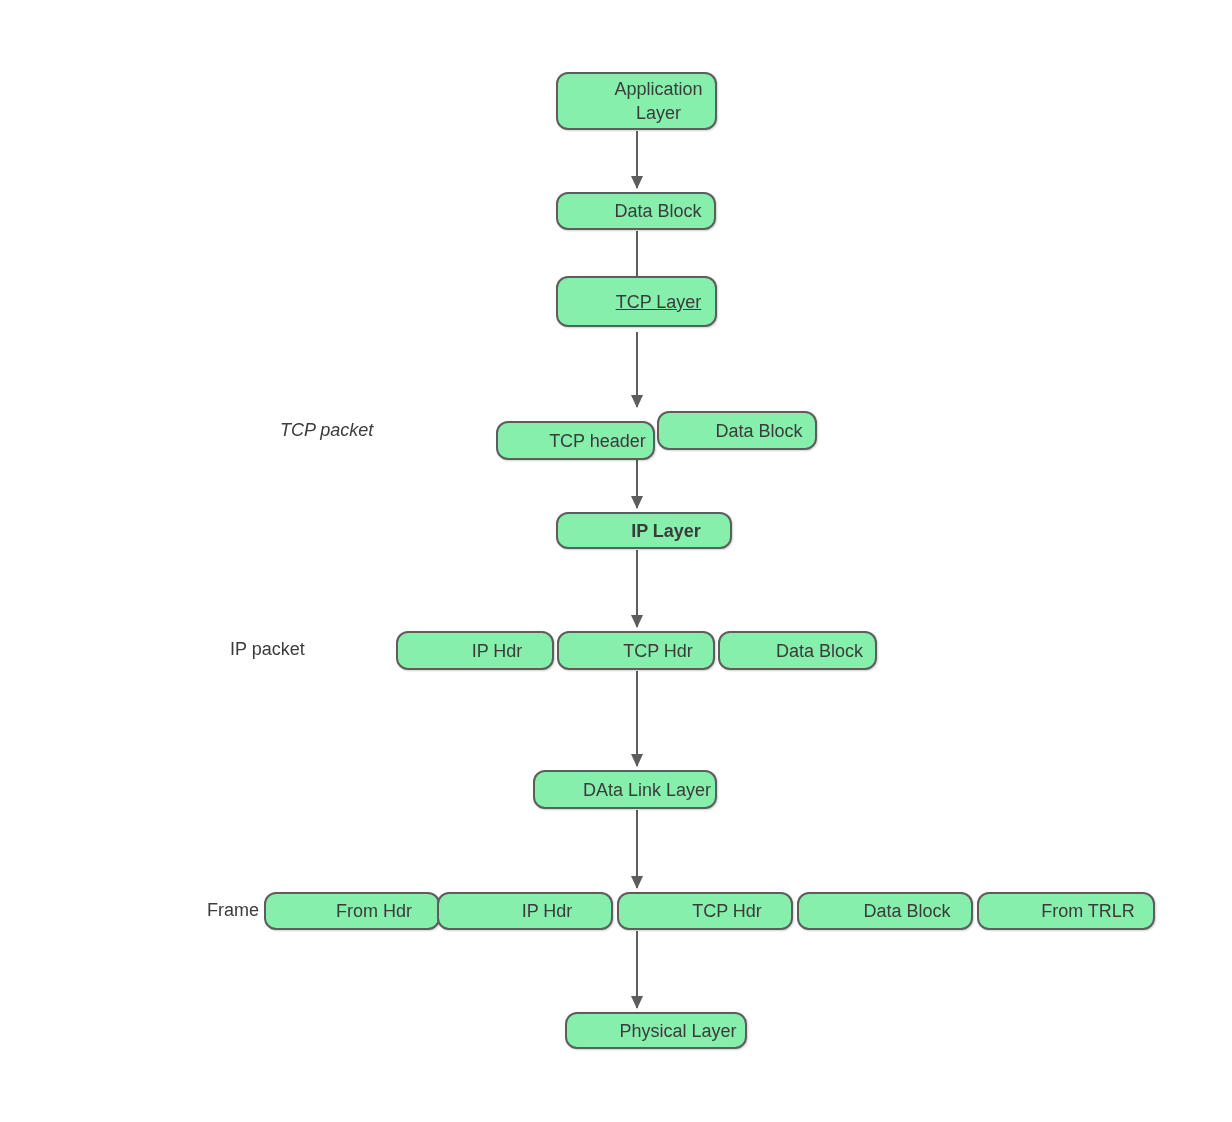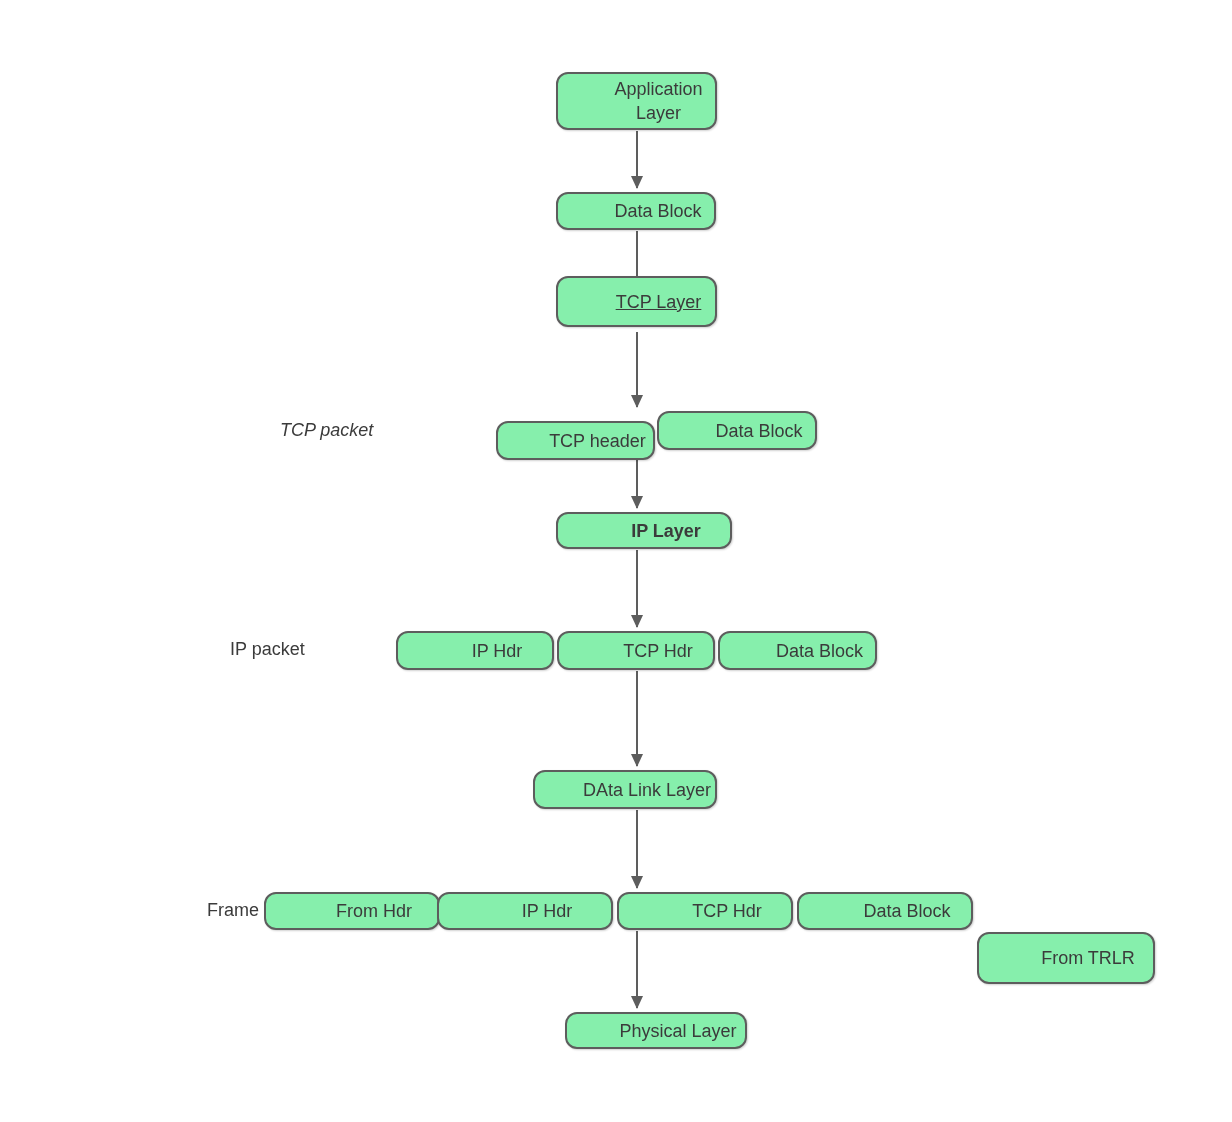--- a/index.html
+++ b/index.html
@@ -51,21 +51,21 @@
   .n-tcpdata   { left: 657px; top: 411px;  width: 160px; height: 39px; }
   .n-iplayer   { left: 556px; top: 512px;  width: 176px; height: 37px; font-weight: bold; }
   .n-iphdr     { left: 396px; top: 631px;  width: 158px; height: 39px; }
   .n-iptcphdr  { left: 557px; top: 631px;  width: 158px; height: 39px; }
   .n-ipdata    { left: 718px; top: 631px;  width: 159px; height: 39px; }
   .n-datalink  { left: 533px; top: 770px;  width: 184px; height: 39px; text-align: center; }
   .n-fromhdr   { left: 264px; top: 892px;  width: 176px; height: 38px; }
   .n-fiphdr    { left: 437px; top: 892px;  width: 176px; height: 38px; }
   .n-ftcphdr   { left: 617px; top: 892px;  width: 176px; height: 38px; }
   .n-fdata     { left: 797px; top: 892px;  width: 176px; height: 38px; }
-  .n-fromtrlr  { left: 977px; top: 892px;  width: 178px; height: 52px; margin-top: 40px; }
+  .n-fromtrlr  { left: 977px; top: 892px;  width: 178px; height: 38px; }
   .n-phys      { left: 565px; top: 1012px; width: 182px; height: 37px; }
   
   .l-tcp   { left: 280px; top: 420px; font-style: italic; }
   .l-ip    { left: 230px; top: 639px; }
   .l-frame { left: 165px; top: 900px; margin-left: 42px; }
 </style>
 </head>
 <body>
 
 <svg id="arrows" width="1232" height="1122" viewBox="0 0 1232 1122" xmlns="http://www.w3.org/2000/svg">

